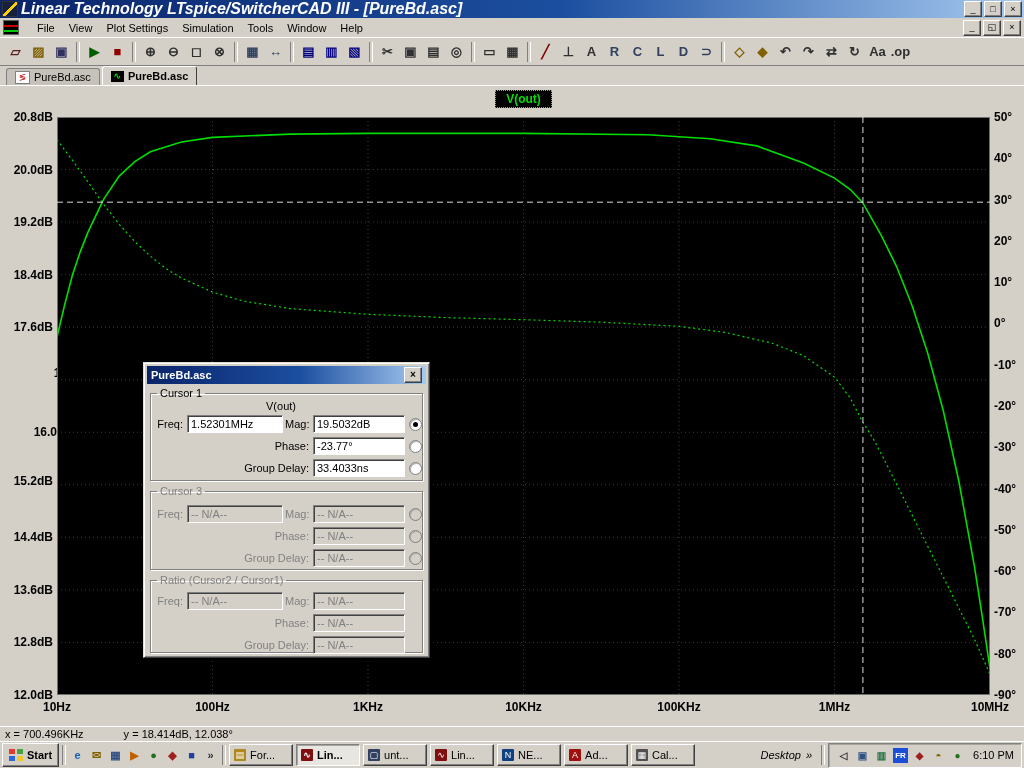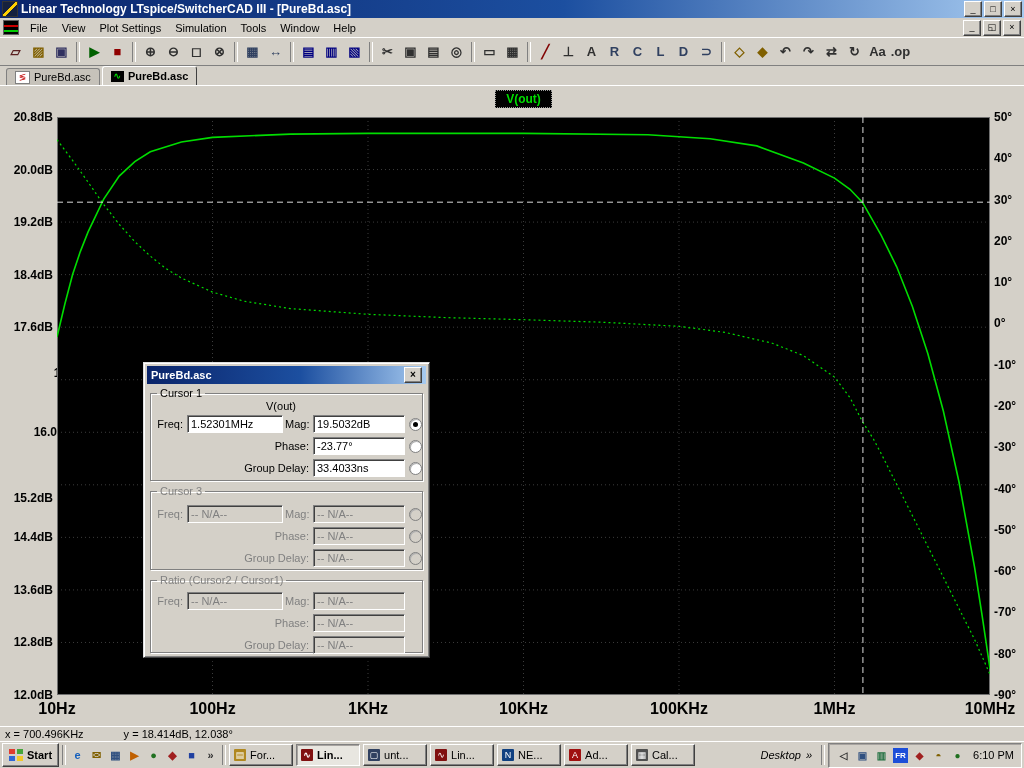--- a/index.html
+++ b/index.html
@@ -5,27 +5,27 @@
   html,body{margin:0;padding:0;}
   body{position:relative;width:1024px;height:768px;overflow:hidden;background:#d4d0c8;
        font-family:"Liberation Sans",sans-serif;color:#000;}
 
   
   .titlebar{position:absolute;left:0;top:0;width:1024px;height:18px;box-sizing:border-box;
     background:linear-gradient(90deg,#0a246a 0%,#1c4fa0 55%,#a6caf0 100%);
     display:flex;align-items:center;padding:0 2px;gap:3px;}
   .app-icon{width:14px;height:14px;flex:none;border:1px solid #333;
     background:linear-gradient(135deg,#16213e 44%,#ffd000 44%,#ffd000 58%,#16213e 58%);}
-  .title-text{color:#fff;font-size:12px;font-weight:bold;flex:1;white-space:nowrap;overflow:hidden;}
+  .title-text{color:#fff;font-size:16px;font-weight:bold;flex:1;white-space:nowrap;overflow:hidden;font-style:italic;}
   .win-btns{display:flex;gap:2px;flex:none;}
   .wbtn{width:16px;height:14px;background:#d4d0c8;border:1px solid;border-color:#fff #404040 #404040 #fff;
     box-shadow:inset -1px -1px 0 #808080;display:flex;align-items:center;justify-content:center;
     font-size:9px;line-height:9px;color:#000;}
   .menubar{position:absolute;left:0;top:18px;width:1024px;height:20px;box-sizing:border-box;
-    display:flex;align-items:center;padding:0 3px;gap:1px;border-bottom:1px solid #fff;}
+    display:flex;align-items:center;padding:0 3px;gap:8px;border-bottom:1px solid #fff;}
   .doc-icon{width:14px;height:13px;flex:none;margin-right:3px;border:1px solid #606060;
     background:linear-gradient(180deg,#000 30%,#c00 30%,#c00 45%,#000 45%,#000 70%,#0c0 70%,#0c0 82%,#000 82%);}
   #menu-items{display:flex;flex:1;}
   .menu-item{font-size:11px;padding:2px 7px;}
   .toolbar{position:absolute;left:0;top:38px;width:1024px;height:28px;box-sizing:border-box;
     display:flex;align-items:center;padding:0 4px;border-bottom:1px solid #808080;}
   .tb-btn{width:23px;height:22px;display:flex;align-items:center;justify-content:center;
     font-size:13px;font-weight:bold;}
   .tb-sep{width:2px;height:20px;margin:0 3px;border-left:1px solid #808080;border-right:1px solid #fff;}
   .tabbar{position:absolute;left:0;top:66px;width:1024px;height:20px;box-sizing:border-box;
@@ -40,21 +40,21 @@
 
   
   .plotarea{position:absolute;left:0;top:86px;width:1024px;height:640px;background:#d4d0c8;}
   .plot-title-wrap{position:absolute;left:57px;top:4px;width:933px;display:flex;justify-content:center;}
   .plot-title{background:#000;color:#00dd00;border:1px dotted #9a9a9a;padding:0 10px;
     font-size:12px;font-weight:bold;line-height:16px;}
   .plot-black{position:absolute;left:57px;top:31px;width:933px;height:578px;background:#000;}
   .ytick{position:absolute;font-size:12px;font-weight:bold;height:14px;line-height:14px;}
   .ytick.left{left:0;width:53px;text-align:right;}
   .ytick.right{left:994px;width:42px;text-align:left;}
-  .xtick{position:absolute;top:614px;width:90px;text-align:center;font-size:16px;font-weight:bold;}
+  .xtick{position:absolute;top:614px;width:90px;text-align:center;font-size:12px;font-weight:bold;}
   .gridline{stroke:#3c3c3c;stroke-width:1;stroke-dasharray:1 3;}
   .plotborder{fill:none;stroke:#707070;stroke-width:1;}
   .trace{fill:none;stroke:#00dd00;stroke-width:1.6;}
   .trace.dotted{stroke-dasharray:2 3;stroke-width:1.2;}
   .cursorline{stroke:#dcdcdc;stroke-width:1;stroke-dasharray:6 4;}
 
   
   .dialog{position:absolute;left:143px;top:362px;width:285px;height:294px;background:#d4d0c8;
     border:1px solid;border-color:#dfdfdf #404040 #404040 #dfdfdf;
     box-shadow:inset 1px 1px 0 #fff, inset -1px -1px 0 #808080, 3px 3px 6px rgba(0,0,0,.45);}
@@ -213,21 +213,21 @@
     <span class="plot-title">V(out)</span>
   </div>
   <div id="left-ticks">
       <div class="ytick left" style="top: 24px;">20.8dB</div>
       <div class="ytick left" style="top: 76.5455px;">20.0dB</div>
       <div class="ytick left" style="top: 129.091px;">19.2dB</div>
       <div class="ytick left" style="top: 181.636px;">18.4dB</div>
       <div class="ytick left" style="top: 234.182px;">17.6dB</div>
       <div class="ytick left" style="top: 280px; padding-left: 40px;">16.8dB</div>
       <div class="ytick left" style="top: 339.273px; margin-left: 20px;">16.0dB</div>
-      <div class="ytick left" style="top: 405px;">15.2dB</div>
+      <div class="ytick left" style="top: 388px;">15.2dB</div>
       <div class="ytick left" style="top: 444.364px;">14.4dB</div>
       <div class="ytick left" style="top: 496.909px;">13.6dB</div>
       <div class="ytick left" style="top: 549.455px;">12.8dB</div>
       <div class="ytick left" style="top: 602px;">12.0dB</div>
     </div>
   <div id="right-ticks">
       <div class="ytick right" style="top: 24px;">50°</div>
       <div class="ytick right" style="top: 65.2857px;">40°</div>
       <div class="ytick right" style="top: 106.571px;">30°</div>
       <div class="ytick right" style="top: 147.857px;">20°</div>

